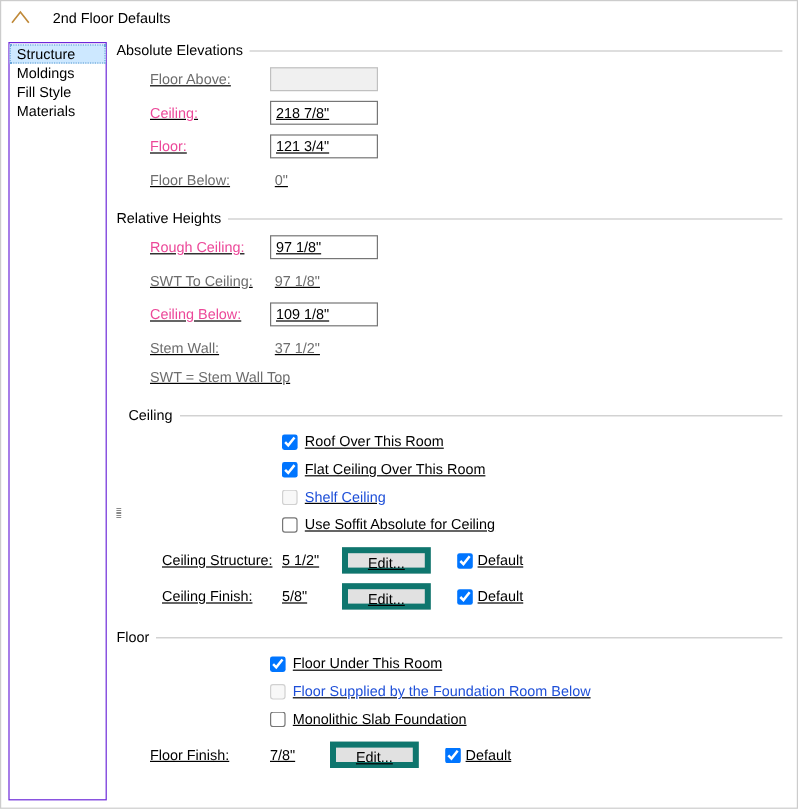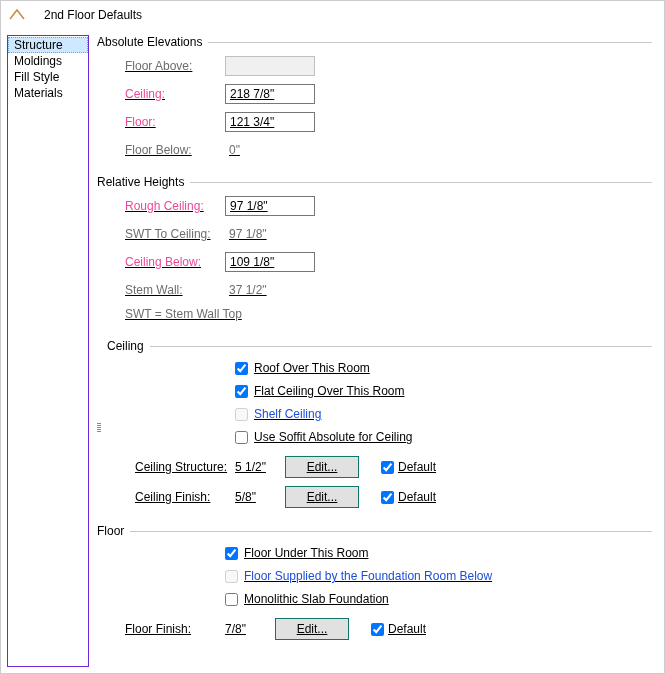--- a/index.html
+++ b/index.html
@@ -129,21 +129,21 @@
     margin-bottom: 8px;
     height: 22px;
   }
   .struct-label { width: 100px; }
   .struct-val { width: 50px; }
   button.edit-btn {
     width: 74px;
     height: 22px;
     font-family: inherit;
     font-size: 12px;
-    border: 1px solid #0f766e;
+    border: 5px solid #0f766e;
     background: #e1e1e1;
     cursor: pointer;
     margin-right: 10px;
   }
   .def-chk { display: flex; align-items: center; padding-left: 12px; }
   .def-chk input { width:13px; height:13px; margin:0 4px 0 0;}
   .handle-col {
     width: 6px;
     display: flex;
     align-items: center;

